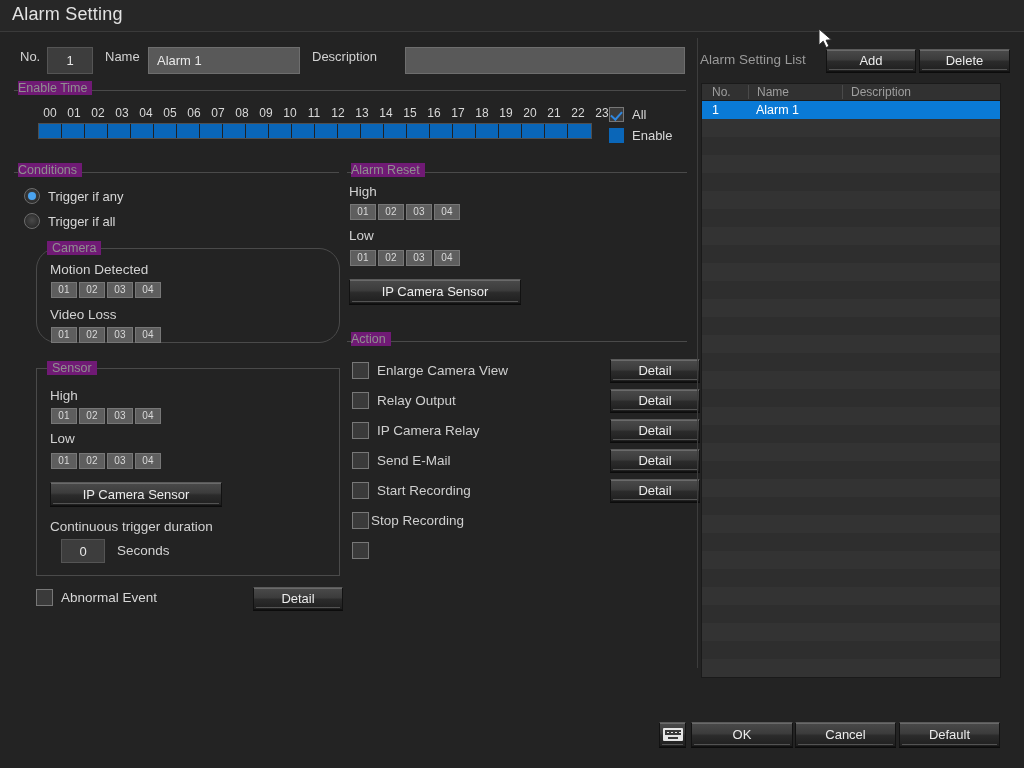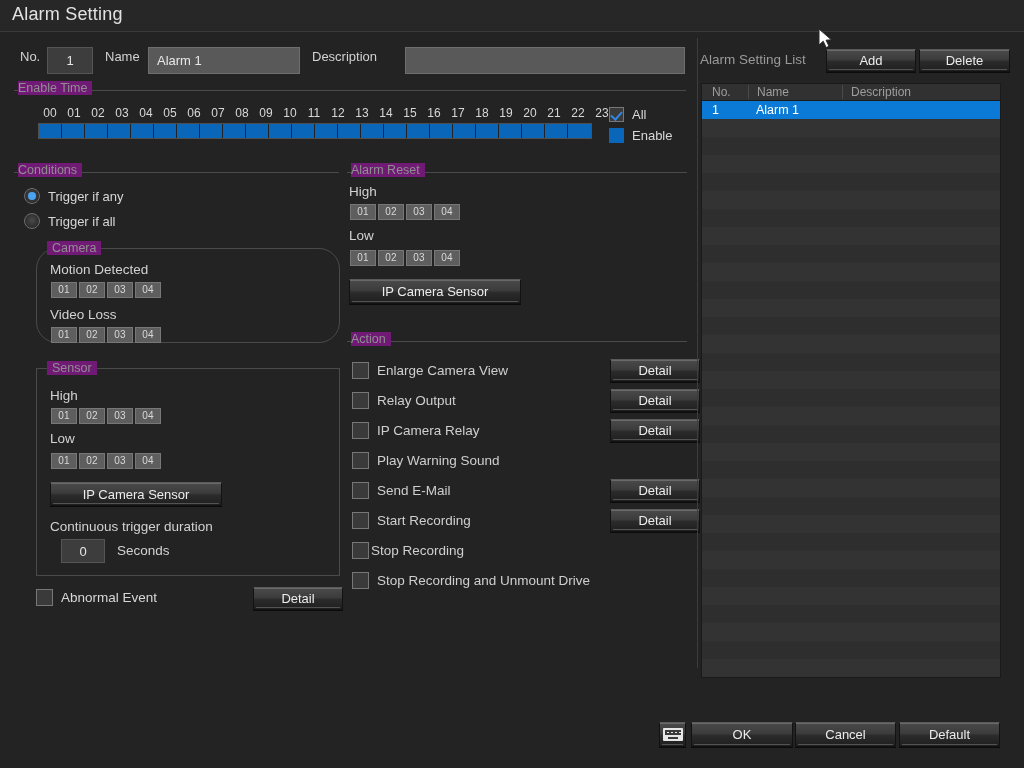--- a/index.html
+++ b/index.html
@@ -318,39 +318,34 @@
         <div class="ctext" style="position: absolute; left: 25px; top: 5px; font-size: 13.5px;">Relay Output</div>
         <div class="btn" style="position: absolute; left: 258px; top: 1px; width: 90px; height: 23px;">Detail</div>
       </div>
       <div style="position: relative; height: 30px;">
         <div class="cbox" style="position: absolute; left: 0px; top: 4px; width: 17px; height: 17px;"></div>
         <div class="ctext" style="position: absolute; left: 25px; top: 5px; font-size: 13.5px;">IP Camera Relay</div>
         <div class="btn" style="position: absolute; left: 258px; top: 1px; width: 90px; height: 23px;">Detail</div>
       </div>
       <div style="position: relative; height: 30px;">
         <div class="cbox" style="position: absolute; left: 0px; top: 4px; width: 17px; height: 17px;"></div>
-        <div class="ctext" style="position: absolute; left: 25px; top: 5px; font-size: 13.5px;">Play Warning Sound</div>
-      </div>
-      <div style="position: relative; height: 30px;">
-        <div class="cbox" style="position: absolute; left: 0px; top: 4px; width: 17px; height: 17px;"></div>
         <div class="ctext" style="position: absolute; left: 25px; top: 5px; font-size: 13.5px;">Send E-Mail</div>
         <div class="btn" style="position: absolute; left: 258px; top: 1px; width: 90px; height: 23px;">Detail</div>
       </div>
       <div style="position: relative; height: 30px;">
         <div class="cbox" style="position: absolute; left: 0px; top: 4px; width: 17px; height: 17px;"></div>
         <div class="ctext" style="position: absolute; left: 25px; top: 5px; font-size: 13.5px;">Start Recording</div>
         <div class="btn" style="position: absolute; left: 258px; top: 1px; width: 90px; height: 23px;">Detail</div>
       </div>
       <div style="position: relative; height: 30px;">
         <div class="cbox" style="position: absolute; left: 0px; top: 4px; width: 17px; height: 17px;"></div>
         <div class="ctext" style="position: absolute; left: 19px; top: 5px; font-size: 13.5px;">Stop Recording</div>
       </div>
       <div style="position: relative; height: 30px;">
         <div class="cbox" style="position: absolute; left: 0px; top: 4px; width: 17px; height: 17px;"></div>
-        <div class="ctext" style="position: absolute; left: 25px; top: 5px; font-size: 13.5px;">Stop Recording and Unmount Drive</div>
       </div>
     </div>
 
   <div class="vdivider" style="left:697px;top:38px;height:630px;"></div>
 
   <div class="lbl-dim" style="position:absolute;left:700px;top:52px;font-size:13.5px;">Alarm Setting List</div>
   <div class="btn" style="position:absolute;left:826px;top:49px;width:90px;height:23px;">Add</div>
   <div class="btn" style="position:absolute;left:919px;top:49px;width:91px;height:23px;">Delete</div>
 
   <div class="list-wrap" style="left:701px;top:83px;width:300px;height:595px;">

